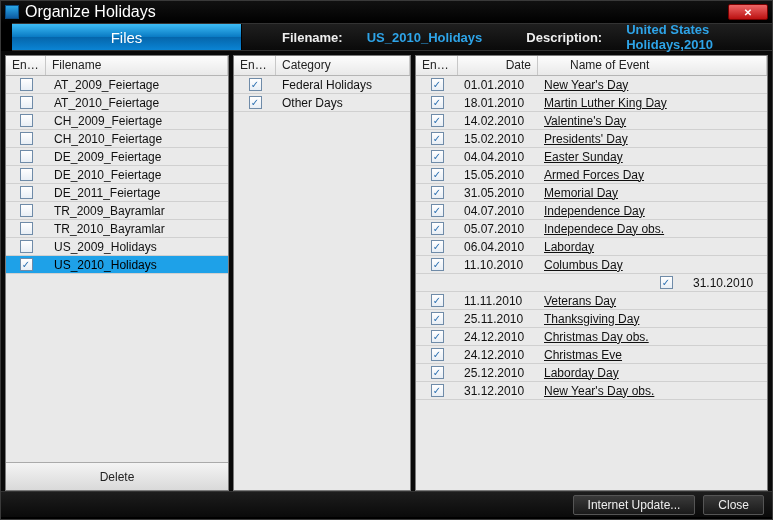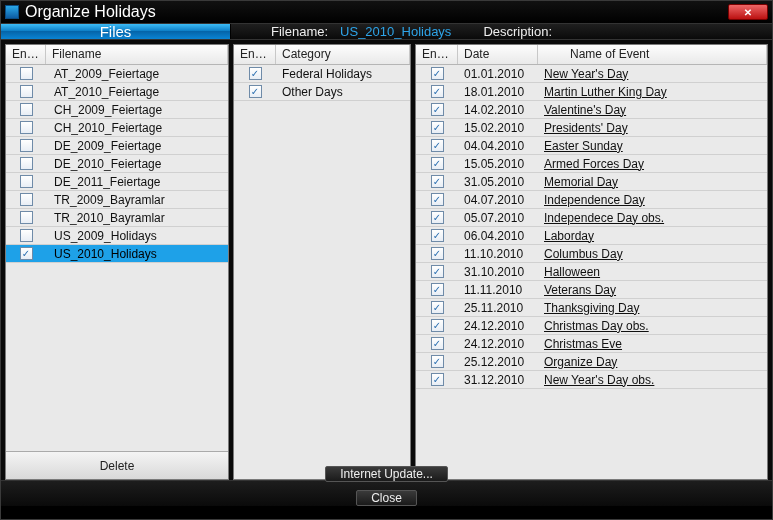--- a/index.html
+++ b/index.html
@@ -33,42 +33,43 @@
     width: 40px; height: 16px;
     background: linear-gradient(#e66, #b11);
     border: 1px solid #7a0000;
     border-radius: 2px;
     color: #fff;
     display: flex; align-items: center; justify-content: center;
     font-size: 10px; font-weight: bold;
   }
   
   .headerstrip {
-    height: 17px;
+    height: 28px;
     display: flex;
     background: linear-gradient(#1f1f1f, #0a0a0a);
     border-top: 1px solid #333;
     border-bottom: 1px solid #333;
+    margin-left: 11px;
   }
   .headerstrip .files-tab {
     width: 230px;
     background: linear-gradient(#3dbcf6, #0a7bc4 49%, #0565aa 50%, #0a84d4);
     color: #fff;
     font-size: 15px;
     display: flex; align-items: center; justify-content: center;
     border-right: 1px solid #000;
   }
   .headerstrip .info {
     flex: 1;
     display: flex;
-    align-items: flex-start;
+    align-items: center;
     padding-left: 40px;
-    gap: 12px;
+    gap: 24px;
     color: #ddd;
-    font-weight: normal;
+    font-weight: bold;
     font-size: 13px;
   }
   .headerstrip .info .lbl { color: #eee; }
   .headerstrip .info .val { color: #2ea4e8; margin-right: 20px; }
   
   .main {
     display: flex;
     height: 440px;
     background: #0a0a0a;
     padding: 4px 4px 0 4px;
@@ -132,41 +133,40 @@
   .panel.left .col.enab { width: 40px; }
   .panel.left .col.name { flex: 1; }
   .panel.left .cell.name { flex: 1; padding-left: 8px; }
   
   .panel.mid .col.enab { width: 42px; }
   .panel.mid .col.cat  { flex: 1; }
   .panel.mid .cell.cat { flex: 1; padding-left: 6px; }
   .panel.mid .checkcell { width: 42px; min-width:42px; }
   
   .panel.right .col.enab { width: 42px; }
-  .panel.right .col.date { width: 80px; }
+  .panel.right .col.date { width: 80px; text-align: right; }
   .panel.right .col.evt  { flex: 1; margin-left: 26px; }
   .panel.right .checkcell { width: 42px; min-width:42px; }
   .panel.right .cell.date { width: 80px; }
   .panel.right .cell.evt  { flex: 1; text-decoration: underline; }
   
   .deletebar {
     height: 28px;
     background: linear-gradient(#f4f4f4,#d9d9d9);
     border-top: 1px solid #aaa;
     display: flex; align-items: center; justify-content: center;
     font-size: 12px; color: #222;
   }
   
   .footer {
     height: 26px;
     background: linear-gradient(#1d1d1d,#0a0a0a);
     display: flex; align-items: center; justify-content: flex-end;
     padding: 0 8px; gap: 8px;
     border-top: 1px solid #333;
-    flex-direction: column;
   }
   .footer .btn {
     height: 20px;
     padding: 0 14px;
     background: linear-gradient(#3a3a3a,#1a1a1a);
     border: 1px solid #555;
     border-radius: 2px;
     color: #eee;
     font-size: 12px;
     display: flex; align-items: center;
@@ -182,20 +182,21 @@
     <span>✕</span>
   </div>
 </div>
 
 <div class="headerstrip">
   <div class="files-tab">Files</div>
   <div class="info">
     <span class="lbl">Filename:</span>
     <span class="val">US_2010_Holidays</span>
     <span class="lbl">Description:</span>
+    <span class="val">United States Holidays,2010</span>
   </div>
 </div>
 
 <div class="main">
 
   <div class="panel left">
     <div class="grid-header">
       <div class="col enab">Enab...</div>
       <div class="col name">Filename</div>
     </div>
@@ -373,21 +374,20 @@
             <div class="chk">✓</div>
           </div>
           <div class="cell date">11.10.2010</div>
           <div class="cell evt">Columbus Day</div>
         </div>
         <div class="row">
           <div class="checkcell">
             <div class="chk">✓</div>
           </div>
           <div class="cell date">31.10.2010</div>
-          <div class="cell evt">Halloween</div>
         </div>
         <div class="row">
           <div class="checkcell">
             <div class="chk">✓</div>
           </div>
           <div class="cell date">11.11.2010</div>
           <div class="cell evt">Veterans Day</div>
         </div>
         <div class="row">
           <div class="checkcell">
@@ -408,21 +408,21 @@
             <div class="chk">✓</div>
           </div>
           <div class="cell date">24.12.2010</div>
           <div class="cell evt">Christmas Eve</div>
         </div>
         <div class="row">
           <div class="checkcell">
             <div class="chk">✓</div>
           </div>
           <div class="cell date">25.12.2010</div>
-          <div class="cell evt">Organize Day</div>
+          <div class="cell evt">Laborday Day</div>
         </div>
         <div class="row">
           <div class="checkcell">
             <div class="chk">✓</div>
           </div>
           <div class="cell date">31.12.2010</div>
           <div class="cell evt">New Year's Day obs.</div>
         </div>
       </div>
   </div>

